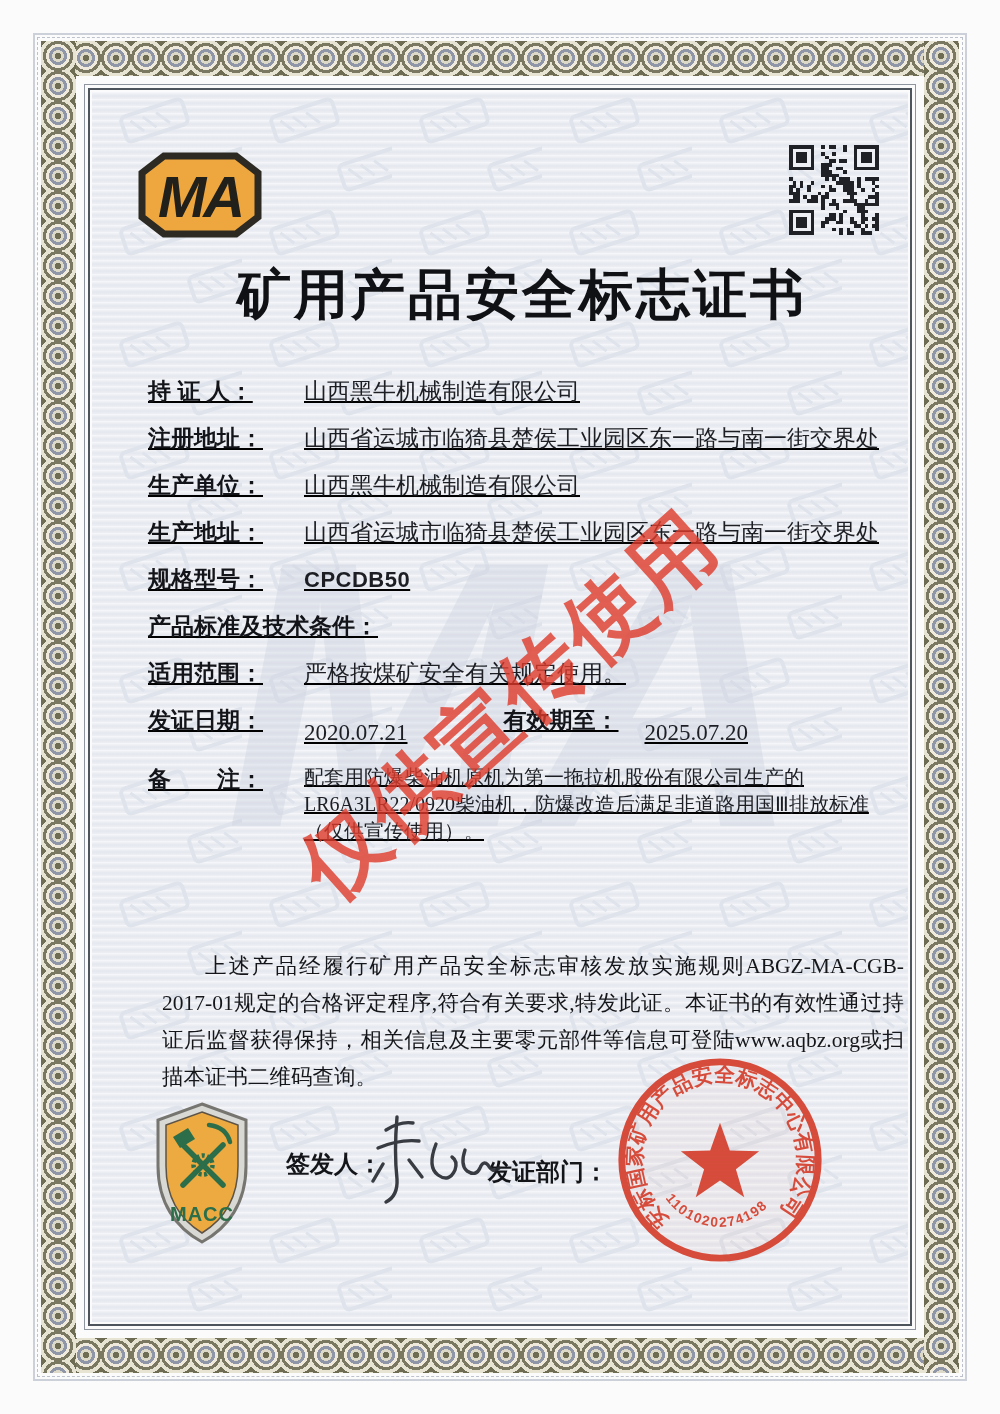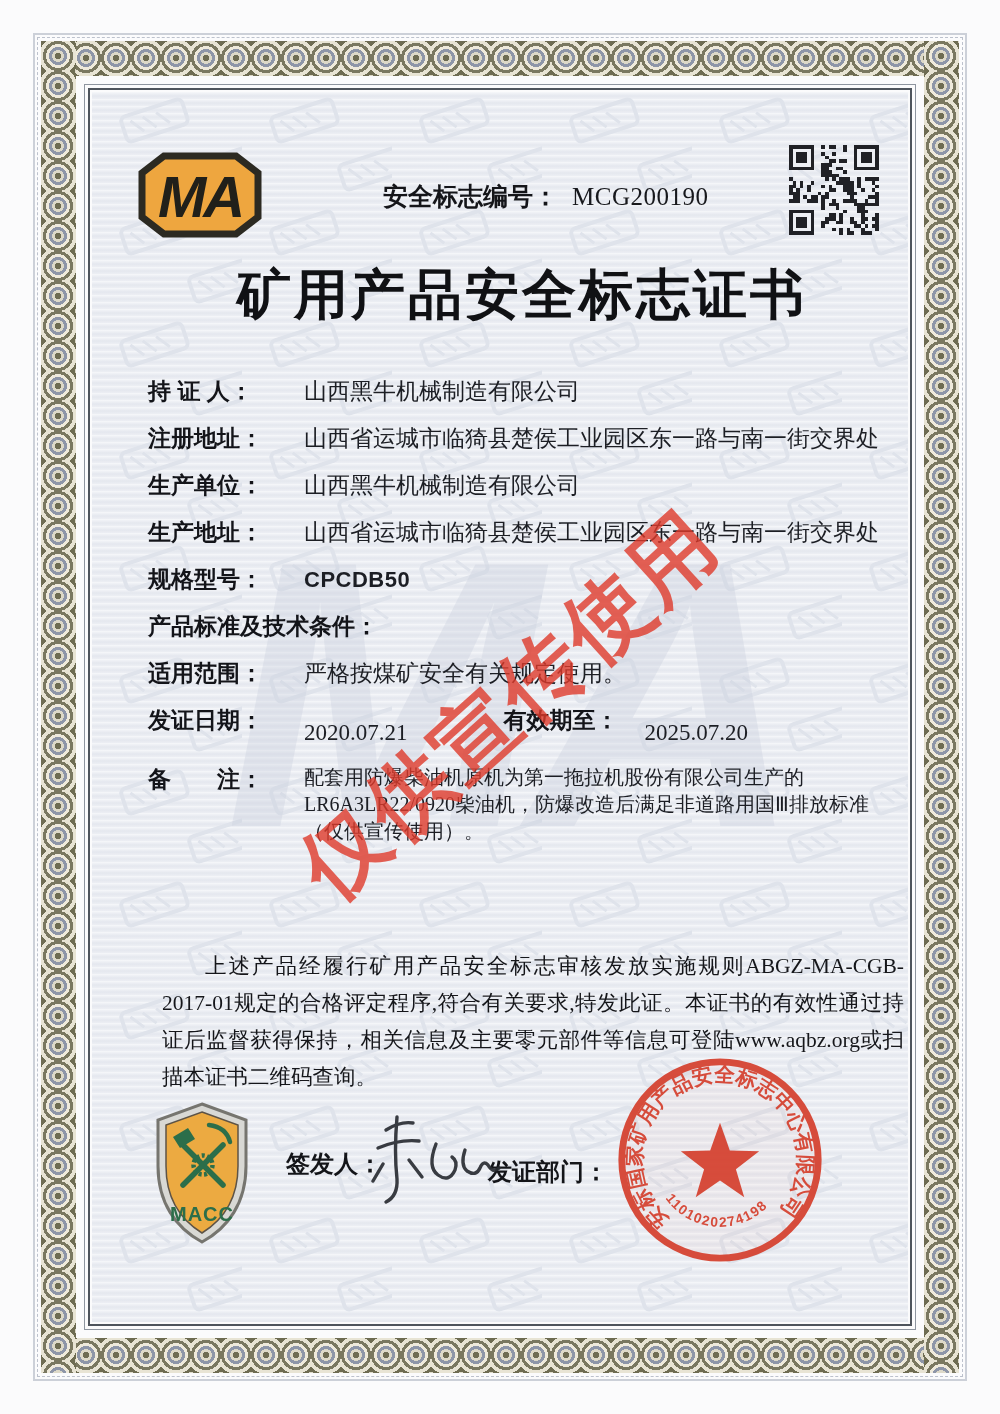--- a/index.html
+++ b/index.html
@@ -32,21 +32,21 @@
      letter-spacing:-14px;color:rgba(200,207,221,.35);}
   
   .ma-badge{position:absolute;left:138px;top:152px;z-index:2;}
   .markline{position:absolute;left:383px;top:182px;z-index:2;display:flex;align-items:baseline;}
   .markline .lbl{font:700 25px/1.2 "Liberation Serif",serif;color:#141519;}
   .markline .val{font:400 25px/1.2 "Liberation Serif",serif;color:#17181c;margin-left:14px;letter-spacing:.5px;}
   .qr{position:absolute;left:789px;top:145px;z-index:2;}
   .title{position:absolute;left:0;right:0;top:266px;z-index:2;text-align:center;
      font:700 54px/1.1 "Liberation Serif",serif;letter-spacing:3px;color:#101114;margin-left:44px;}
   
-  .fields{position:absolute;left:148px;right:93px;top:376px;z-index:2;}
+  .fields{position:absolute;left:148px;right:93px;top:376px;z-index:2;text-decoration:underline;}
   .f-row{display:flex;align-items:flex-start;margin-bottom:16px;}
   .f-label{flex:0 0 156px;font:700 23px/31px "Liberation Sans",sans-serif;color:#131419;white-space:nowrap;}
   .f-value{font:400 23px/31px "Liberation Serif",serif;color:#1c1e24;}
   .f-row.wide .f-label{flex:0 0 auto;margin-right:26px;}
   .f-row.wide .f-value{font:400 21px/31px "Liberation Serif",serif;padding-top:1px;}
   .f-value.model{font:700 22px/31px "Liberation Sans",sans-serif;letter-spacing:.5px;}
   .dates .f-value{white-space:nowrap;margin-top:12px;}
   .dates .f-label.second{margin-left:96px;flex-basis:auto;margin-right:26px;}
   .note-lines div{font:400 20px/27px "Liberation Serif",serif;color:#1c1e24;}
   
@@ -100,24 +100,20 @@
     <rect x="0" y="0" width="816" height="1230" fill="url(#stamps-pat)"></rect>
   </svg>
 
   <div class="bigma">MA</div>
 
   <svg class="ma-badge" width="124" height="86" viewBox="0 0 124 86">
     <polygon points="26,4 98,4 120,21 120,65 98,82 26,82 4,65 4,21" fill="#eea63f" stroke="#2c2a22" stroke-width="7"></polygon>
     <text x="62" y="65" text-anchor="middle" font-family="Liberation Sans, sans-serif" font-size="58" font-weight="900" font-style="italic" letter-spacing="-3" fill="#21201a">MA</text>
   </svg>
 
-  <div class="markline">
-    <span class="lbl">安全标志编号：</span>
-    <span class="val">MCG200190</span>
-  </div>
 
   <svg class="qr" width="90" height="90" viewBox="0 0 25 25" shape-rendering="crispEdges">
     <g fill="#202126">
       <g>
           <rect x="0" y="0" width="7" height="7"></rect>
           <rect x="1" y="1" width="5" height="5" fill="#edeff4"></rect>
           <rect x="2" y="2" width="3" height="3"></rect>
         </g>
       <g>
           <rect x="18" y="0" width="7" height="7"></rect>

